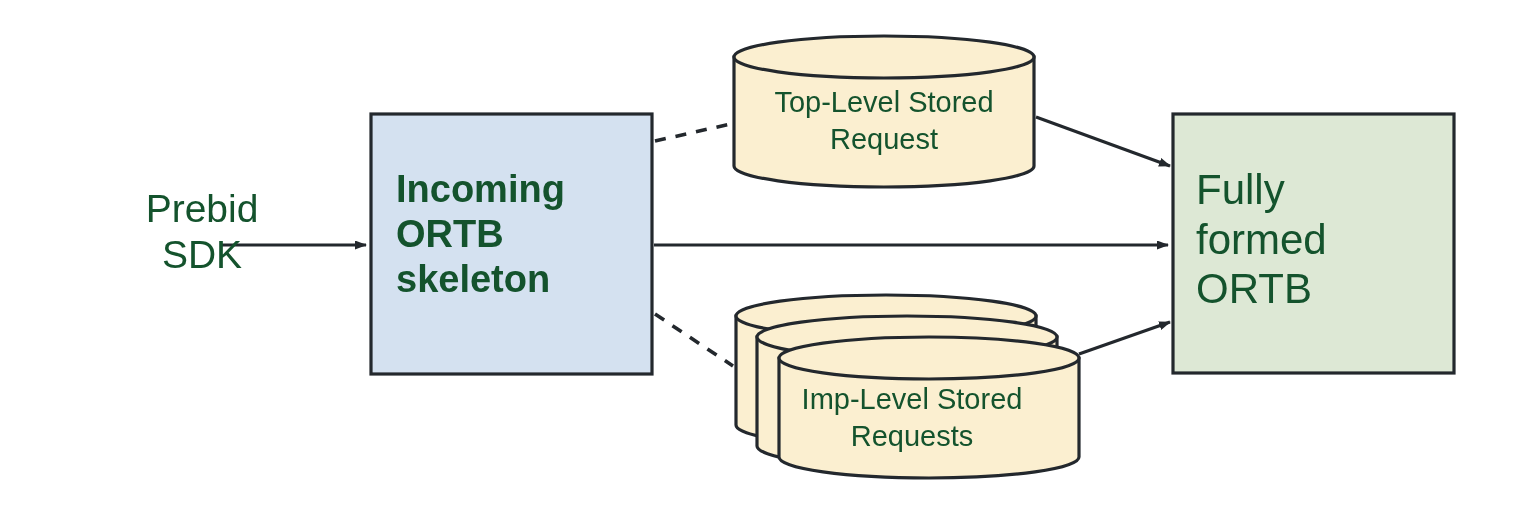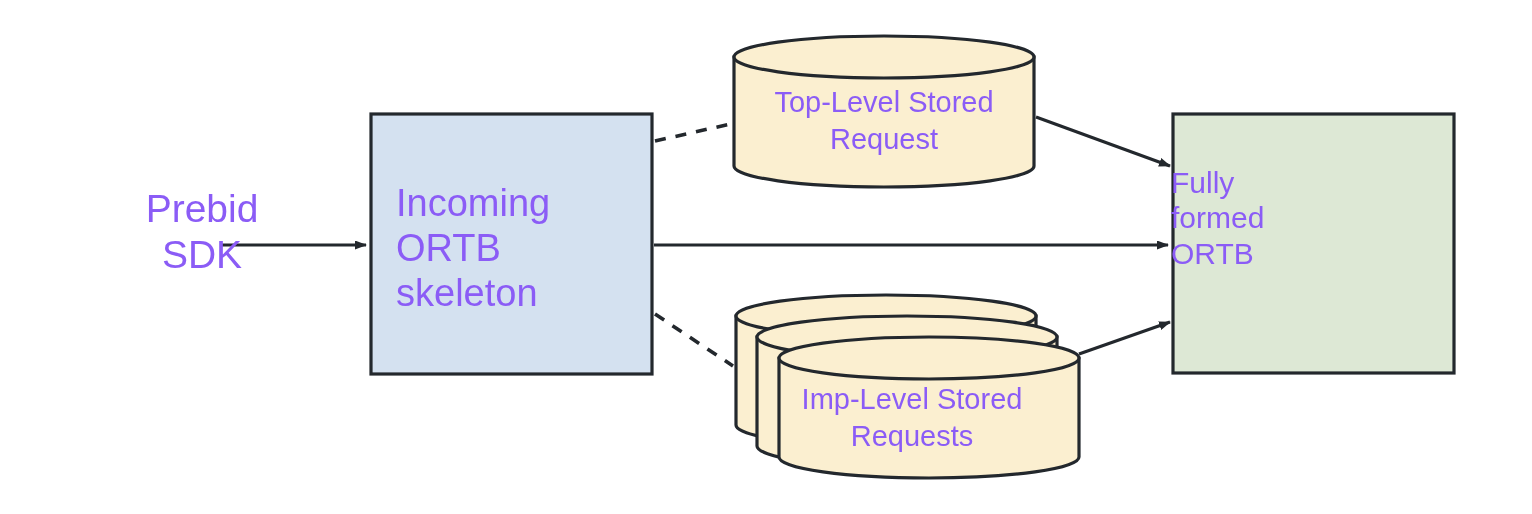--- a/index.html
+++ b/index.html
@@ -19,47 +19,48 @@
   }
   #diagram-svg {
     position: absolute;
     left: 0;
     top: 0;
     width: 1532px;
     height: 514px;
   }
   .node-label {
     position: absolute;
-    color: #8b5cf6;
+    color: #14532d;
     line-height: 1.18;
     white-space: pre-line;
     pointer-events: none;
   }
   
   #label-source {
     left: 52px;
     top: 186px;
     width: 300px;
     font-size: 39px;
     text-align: center;
   }
   
   #label-process {
     left: 396px;
-    top: 181px;
+    top: 167px;
     width: 250px;
     font-size: 38px;
     text-align: left;
+    font-weight: bold;
   }
   
   #label-output {
-    left: 1171px;
+    left: 1196px;
     top: 165px;
     width: 250px;
-    font-size: 30px;
+    font-size: 42px;
     text-align: left;
   }
   
   #label-db-top {
     left: 736px;
     top: 84px;
     width: 296px;
     font-size: 29px;
     text-align: center;
     line-height: 1.28;

